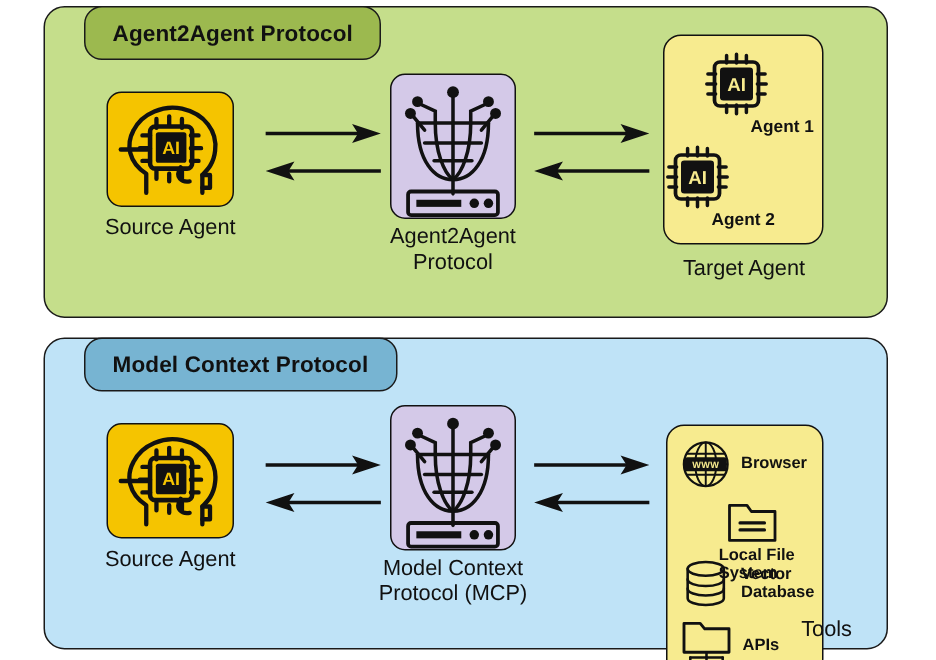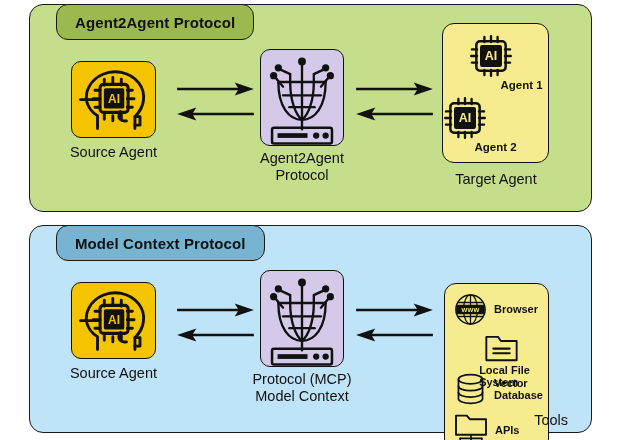--- a/index.html
+++ b/index.html
@@ -290,22 +290,22 @@
   <svg class="arrow-svg" style="left:143px;top:101px;" width="85" height="16" viewBox="0 0 100 20">
       <use href="#sym-arrow-left"></use>
     </svg>
 
   <div class="proto-box" style="left:230px;top:44px;">
     <svg width="80" height="93" viewBox="0 0 100 118" style="margin:2px 0 0 1px">
       <use href="#sym-network-hub"></use>
     </svg>
   </div>
   <div class="node-caption" style="left:196px;top:145px;width:152px;">
+    <div>Model Context</div>
     <div>Protocol (MCP)</div>
-    <div>Model Context</div>
   </div>
 
   <svg class="arrow-svg" style="left:322px;top:76px;" width="85" height="16" viewBox="0 0 100 20">
       <use href="#sym-arrow-right"></use>
     </svg>
   <svg class="arrow-svg" style="left:322px;top:101px;" width="85" height="16" viewBox="0 0 100 20">
       <use href="#sym-arrow-left"></use>
     </svg>
 
   <div class="right-box" id="tools-box" style="left:414px;top:13px;">

